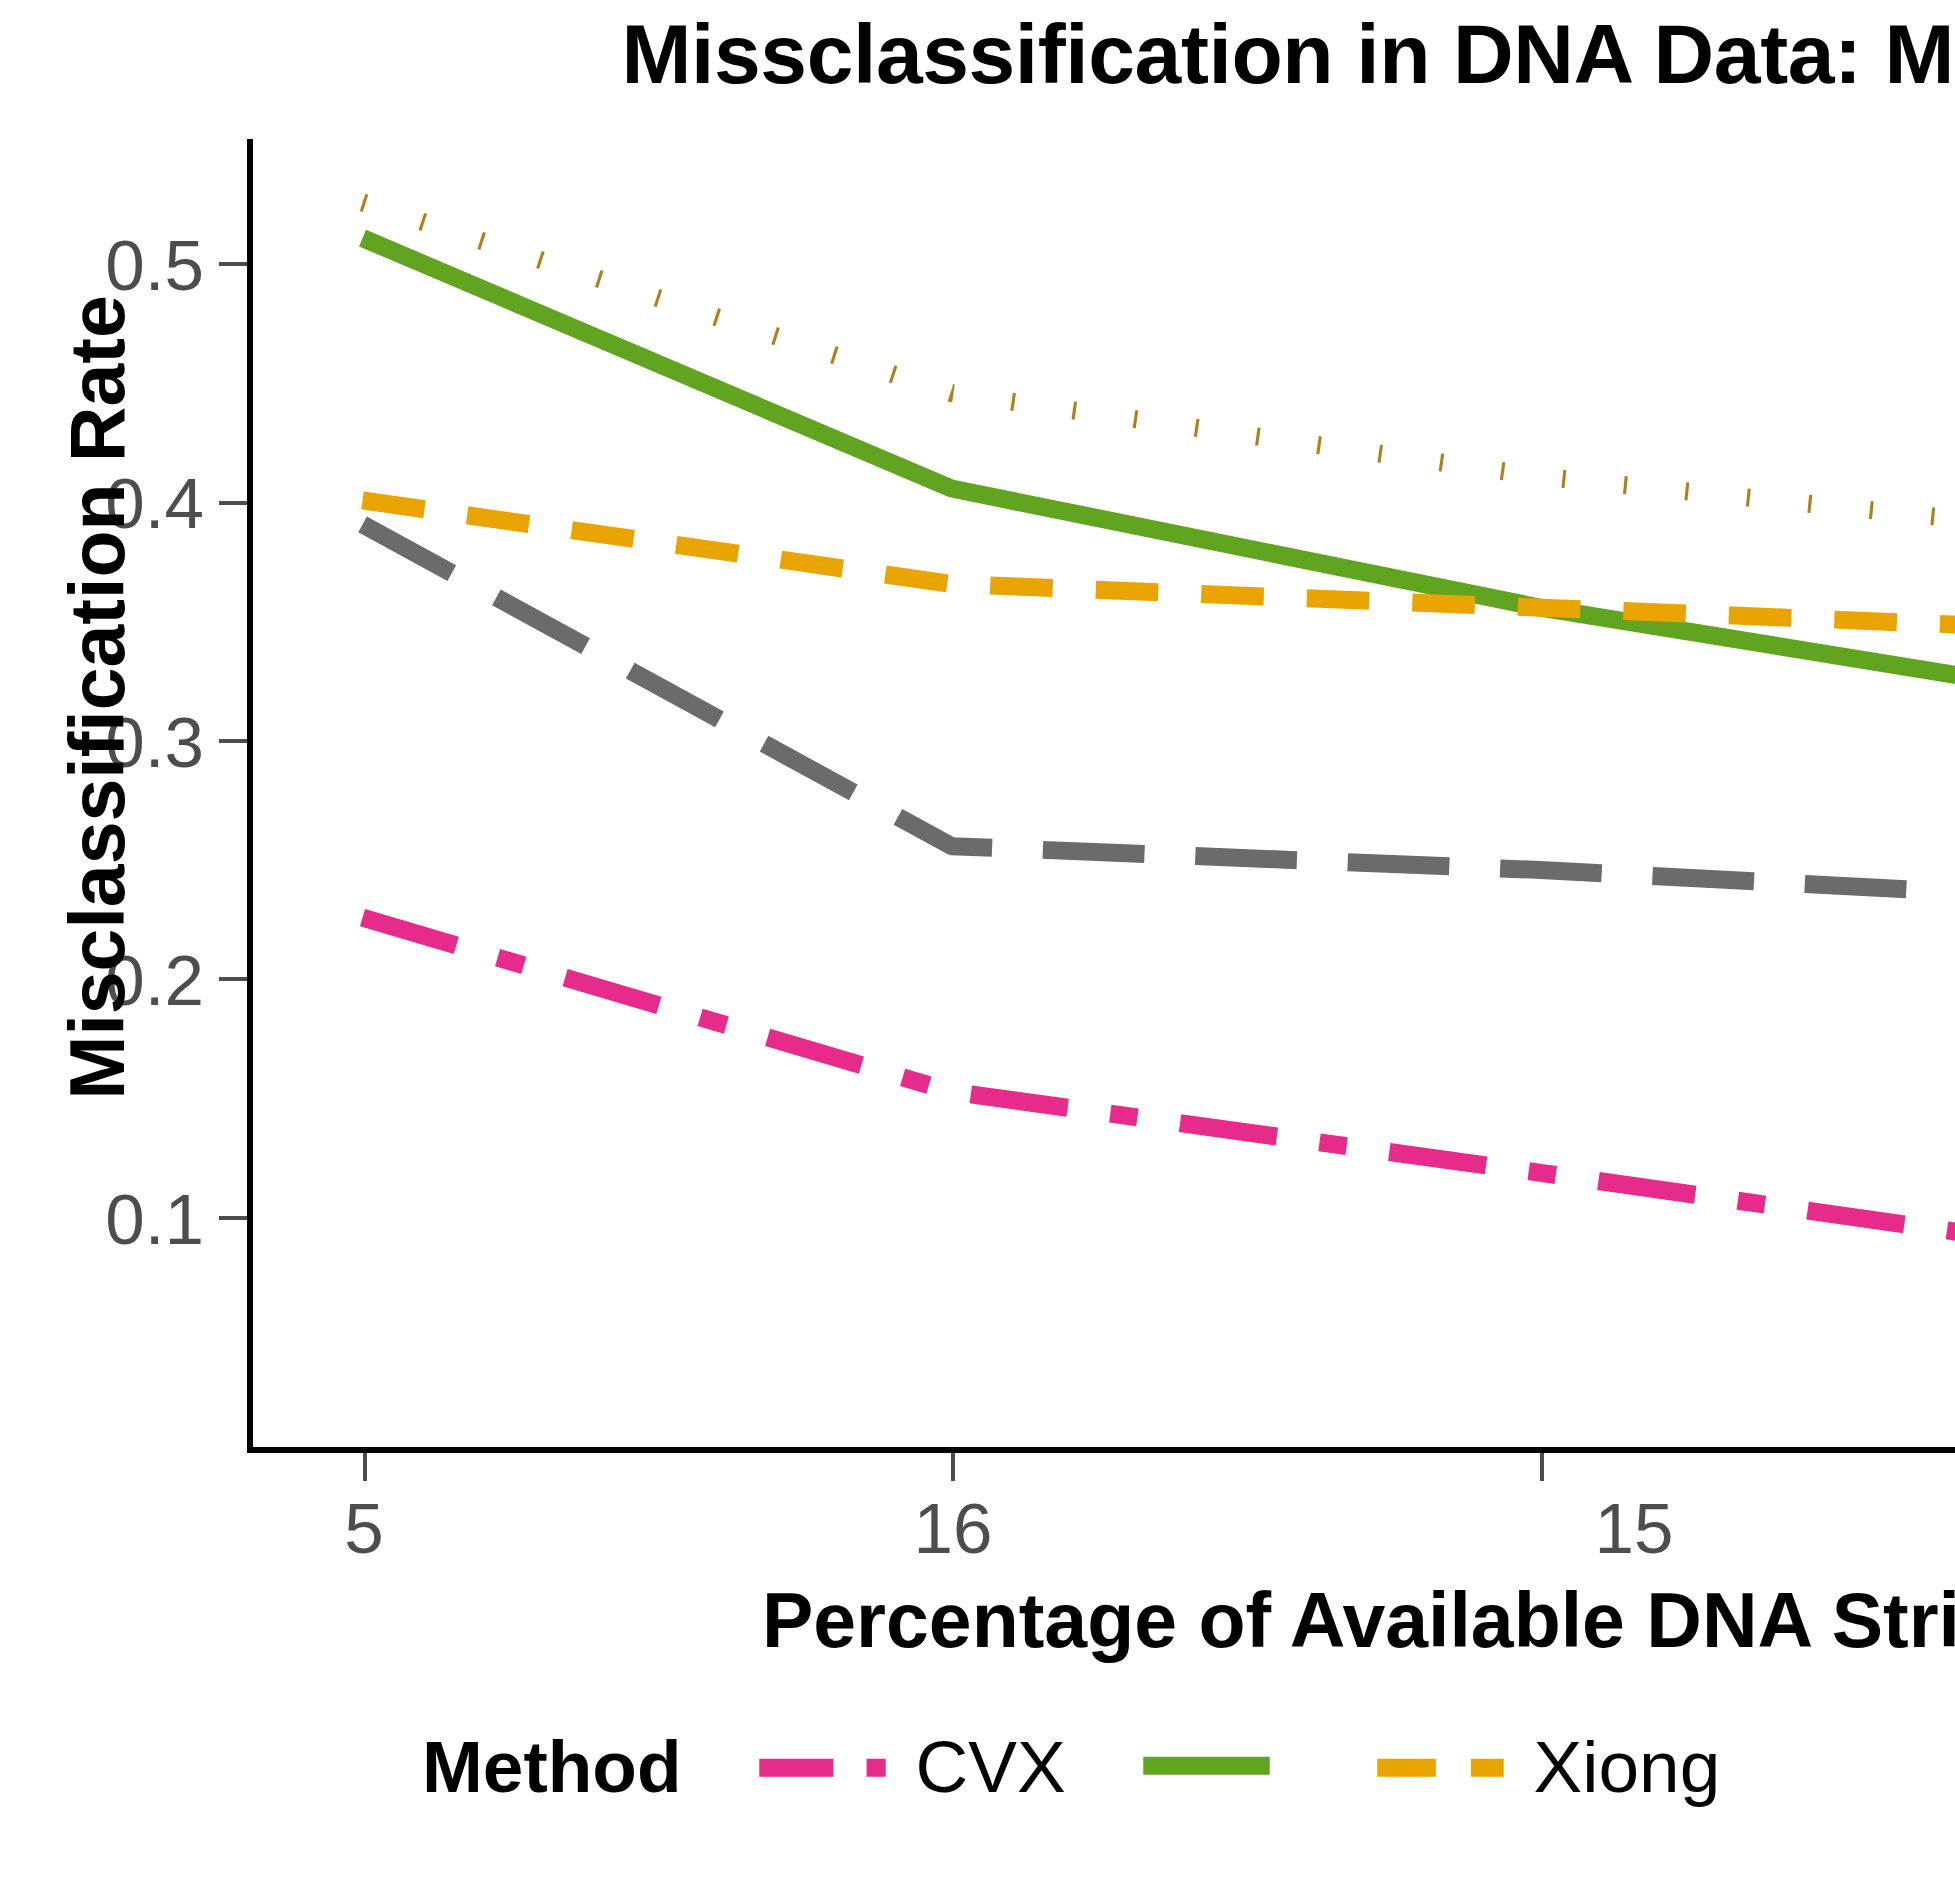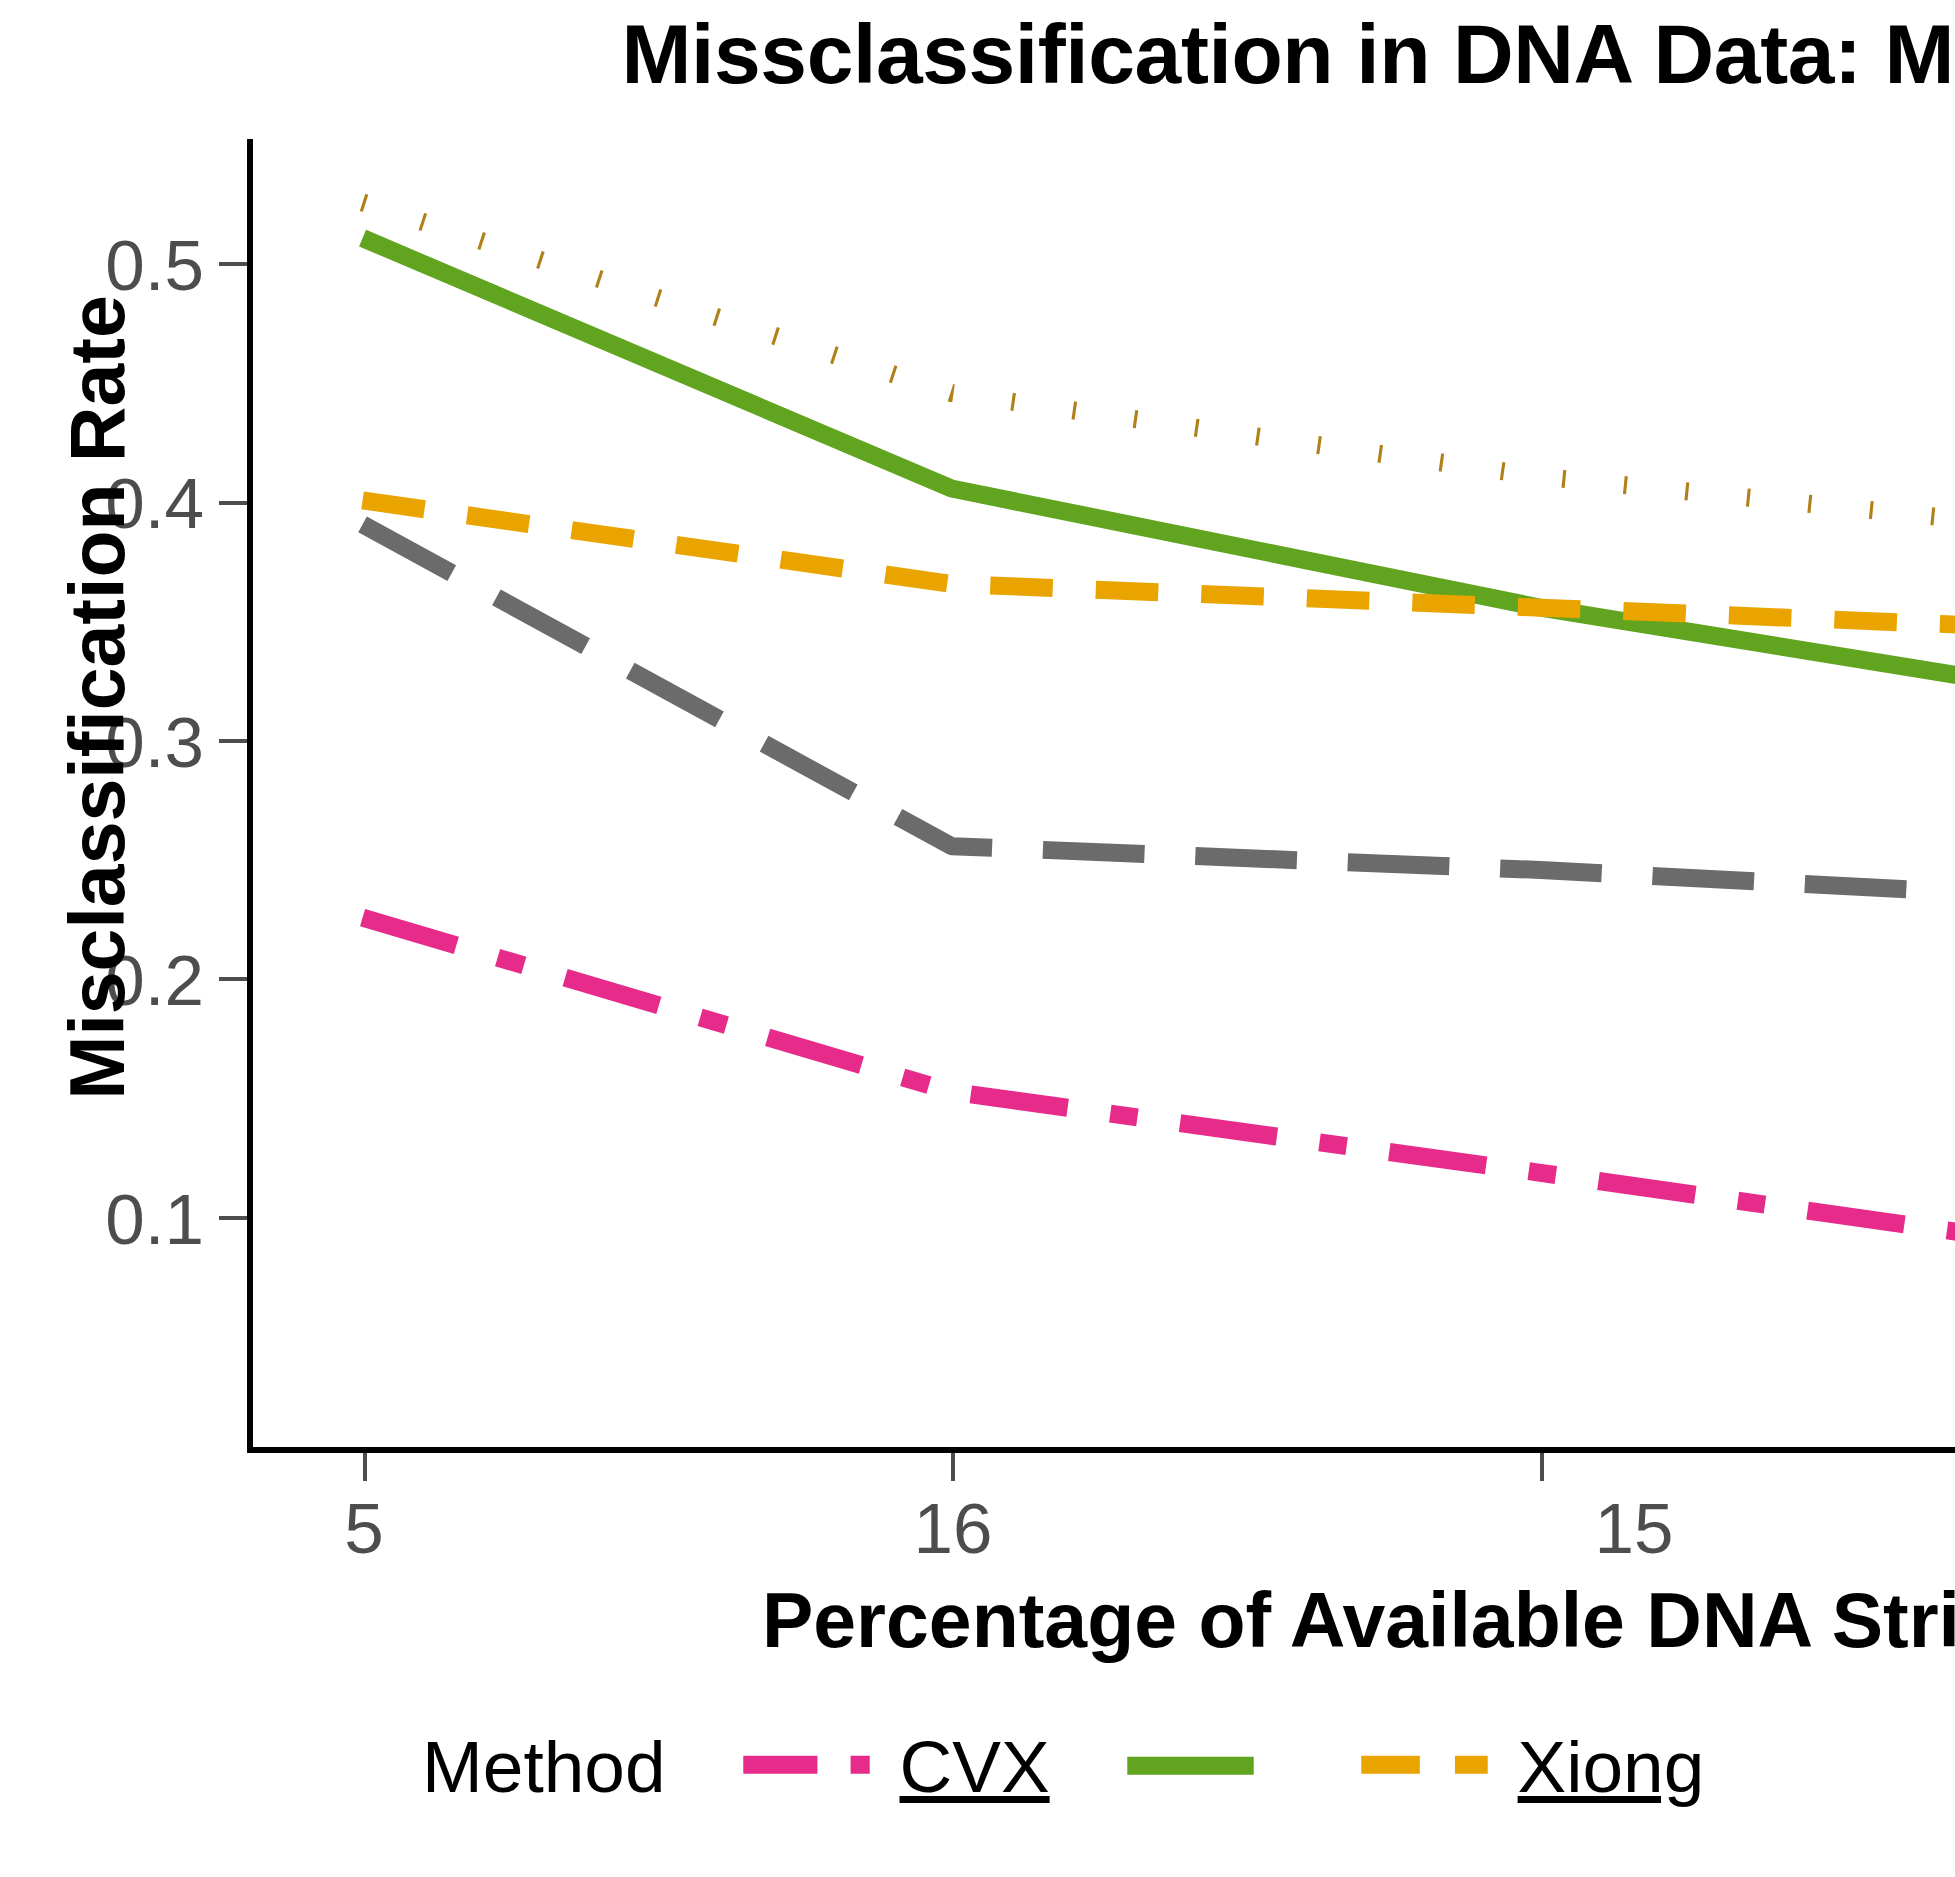--- a/index.html
+++ b/index.html
@@ -113,37 +113,36 @@
   
   .legend{
     position:absolute;
     left:422px; top:1678px;
     width:2073px; height:176px;
     display:flex;
     align-items:center;
   }
   .legend-title{
     font-size:73px;
-    font-weight:normal;
+    font-weight:bold;
     color:#000000;
     margin-right:74px;
     white-space:nowrap;
   }
   .legend-grid{
     display:grid;
     grid-template-columns:repeat(3, auto);
     grid-auto-rows:88px;
     column-gap:74px;
     align-items:center;
   }
   .legend-item{
     display:flex;
-    align-items:flex-start;
-    white-space:nowrap;
-    text-decoration:underline;
+    align-items:flex-end;
+    white-space:nowrap;
   }
   .legend-key{
     width:133px; height:80px;
     margin-right:27px;
     flex:0 0 auto;
   }
   .legend-label{
     font-size:73px;
     color:#000000;
     white-space:nowrap;

